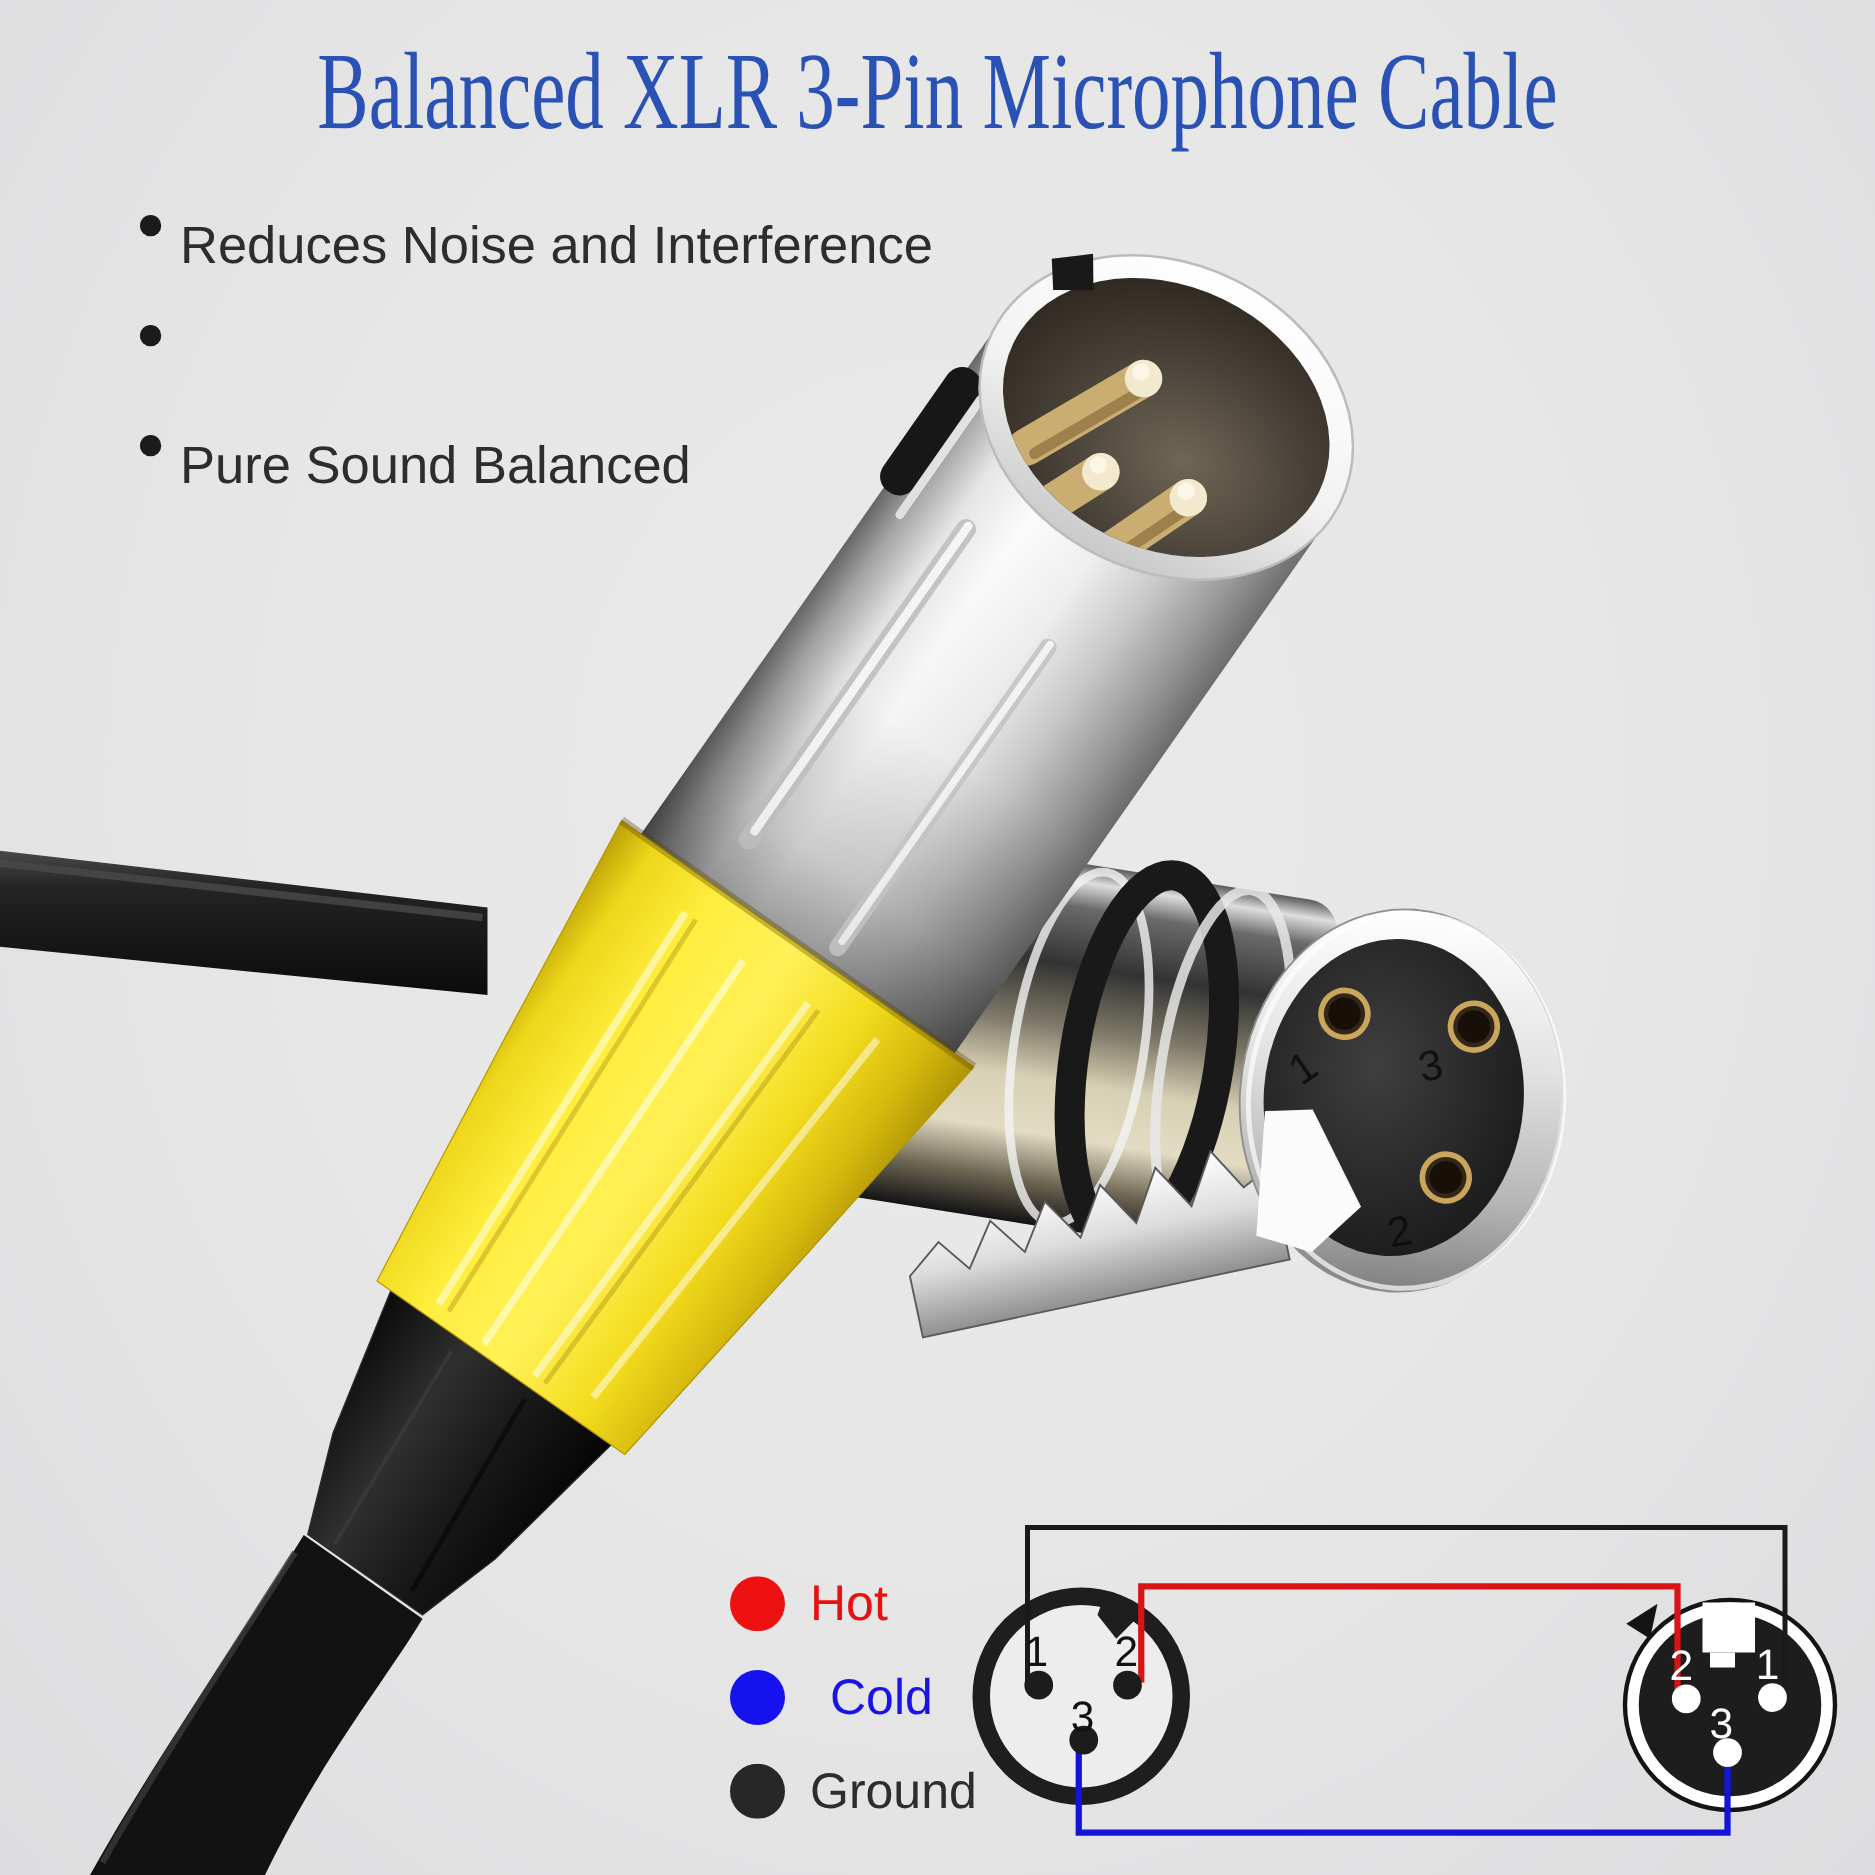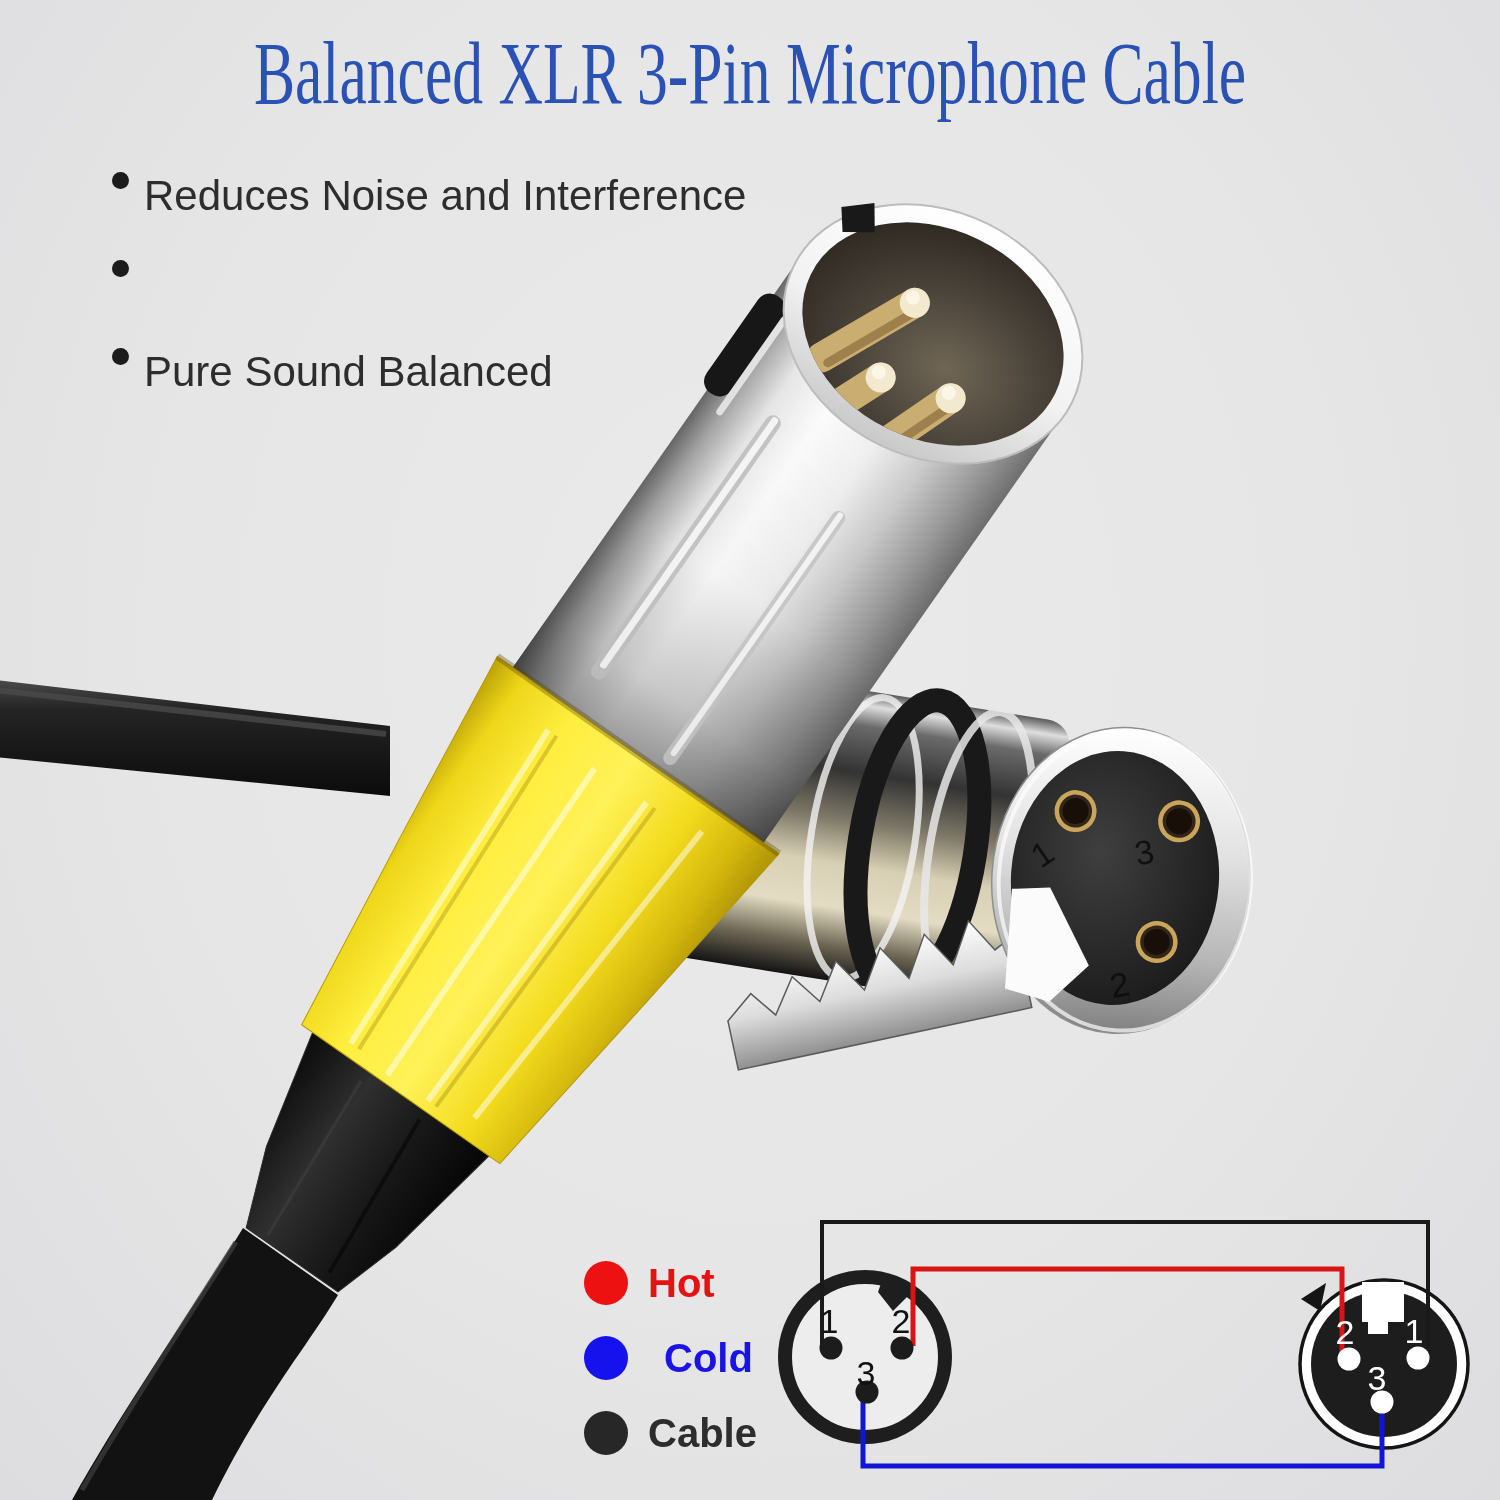--- a/index.html
+++ b/index.html
@@ -24,21 +24,21 @@
     display:flex;align-items:flex-start;height:44px;margin-bottom:44px;
     font-size:42px;color:#2d2d2d;letter-spacing:0px;white-space:nowrap;
   }
   .features .dot{
     width:17px;height:17px;border-radius:50%;background:#1b1b1b;
     margin-right:15px;flex:0 0 auto;
   }
   .legend{position:absolute;left:584px;top:1261px;display:flex;flex-direction:column;gap:31px;}
   .legend-row{display:flex;align-items:center;height:44px;}
   .legend-row svg{display:block;}
-  .legend-label{margin-left:20px;font-size:40px;line-height:44px;white-space:nowrap;font-weight:bold;}
+  .legend-label{margin-left:20px;font-size:40px;line-height:44px;white-space:nowrap;}
   .legend-hot{color:#e81112;}
   .legend-cold{color:#1a13e6;margin-left:36px;}
   .legend-ground{color:#2d2d2d;}
   .diagram-num{font-family:"Liberation Sans", sans-serif;font-size:34px;}
 </style>
 </head>
 <body>
 
 <div class="stage">
 
@@ -289,17 +289,17 @@
     <div class="legend-row">
       <svg width="44" height="44">
         <circle cx="22" cy="22" r="22" fill="#1512ee"></circle>
       </svg>
       <span class="legend-label legend-cold">Cold</span>
     </div>
     <div class="legend-row">
       <svg width="44" height="44">
         <circle cx="22" cy="22" r="22" fill="#272727"></circle>
       </svg>
-      <span class="legend-label legend-ground">Cable</span>
+      <span class="legend-label legend-ground">Ground</span>
     </div>
   </div>
 
 </div>
 
 </body></html>

